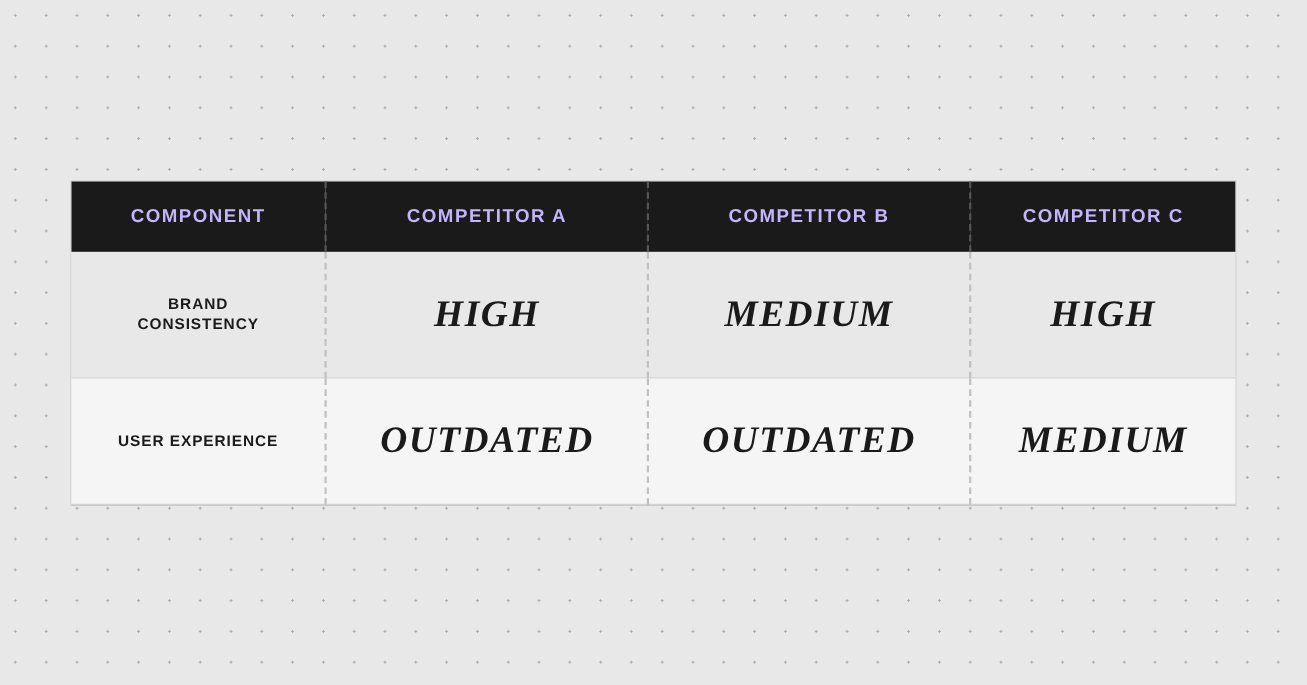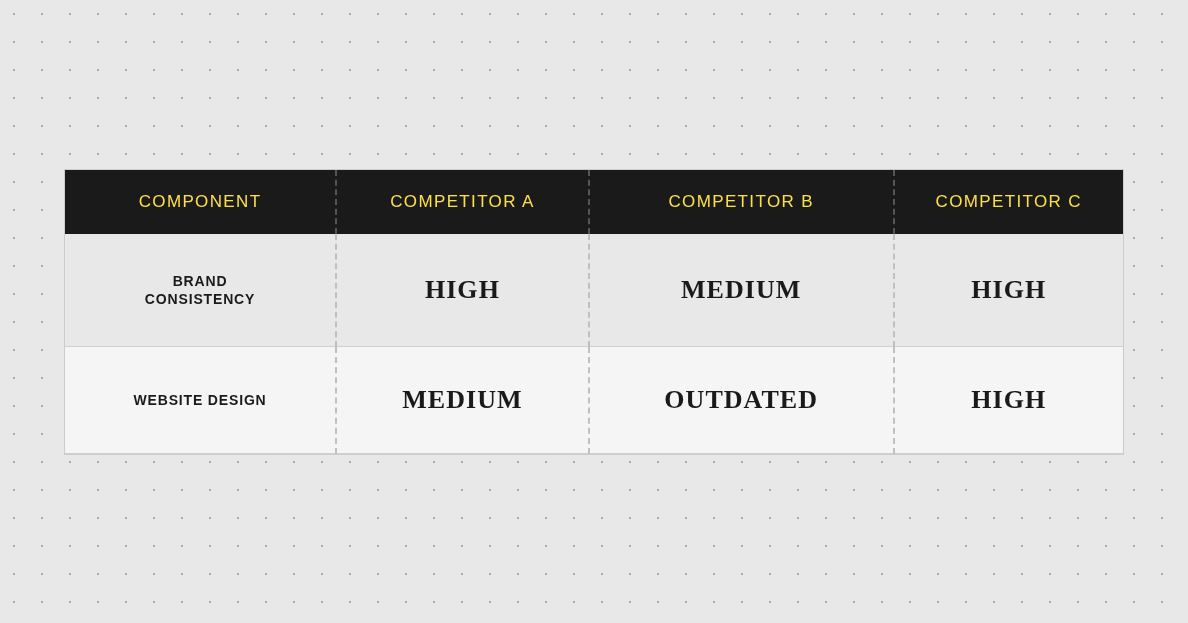--- a/index.html
+++ b/index.html
@@ -29,26 +29,26 @@
     table {
       width: 100%;
       border-collapse: collapse;
     }
 
     thead tr {
       background-color: #1a1a1a;
     }
 
     thead th {
-      color: #fde047;
+      color: #c4b5fd;
       font-size: 17px;
-      font-weight: 400;
+      font-weight: 700;
       letter-spacing: 0.08em;
       text-align: center;
-      padding: 22px 0;
+      padding: 22px 12px;
       text-transform: uppercase;
       border-right: 2px dashed #555;
     }
 
     thead th:last-child {
       border-right: none;
     }
 
     tbody tr {
       border-bottom: 1px solid #d0d0d0;
@@ -76,22 +76,23 @@
 
     .component-label {
       font-size: 14px;
       font-weight: 900;
       letter-spacing: 0.06em;
       text-transform: uppercase;
       color: #1a1a1a;
     }
 
     .value-label {
-      font-size: 26px;
+      font-size: 34px;
       font-weight: 900;
+      font-style: italic;
       color: #1a1a1a;
       letter-spacing: 0.04em;
       font-family: 'Comic Sans MS', 'Chalkboard SE', cursive;
       text-transform: uppercase;
       text-align: center;
     }
   </style>
 </head>
 <body>
 
@@ -115,27 +116,27 @@
         </td>
         <td>
           <span class="value-label">MEDIUM</span>
         </td>
         <td>
           <span class="value-label">HIGH</span>
         </td>
       </tr>
       <tr>
         <td>
-          <span class="component-label">WEBSITE DESIGN</span>
-        </td>
-        <td>
-          <span class="value-label">MEDIUM</span>
+          <span class="component-label">USER EXPERIENCE</span>
         </td>
         <td>
           <span class="value-label">OUTDATED</span>
         </td>
         <td>
-          <span class="value-label">HIGH</span>
+          <span class="value-label">OUTDATED</span>
+        </td>
+        <td>
+          <span class="value-label">MEDIUM</span>
         </td>
       </tr>
     </tbody>
   </table>
 </div>
 
 </body></html>

